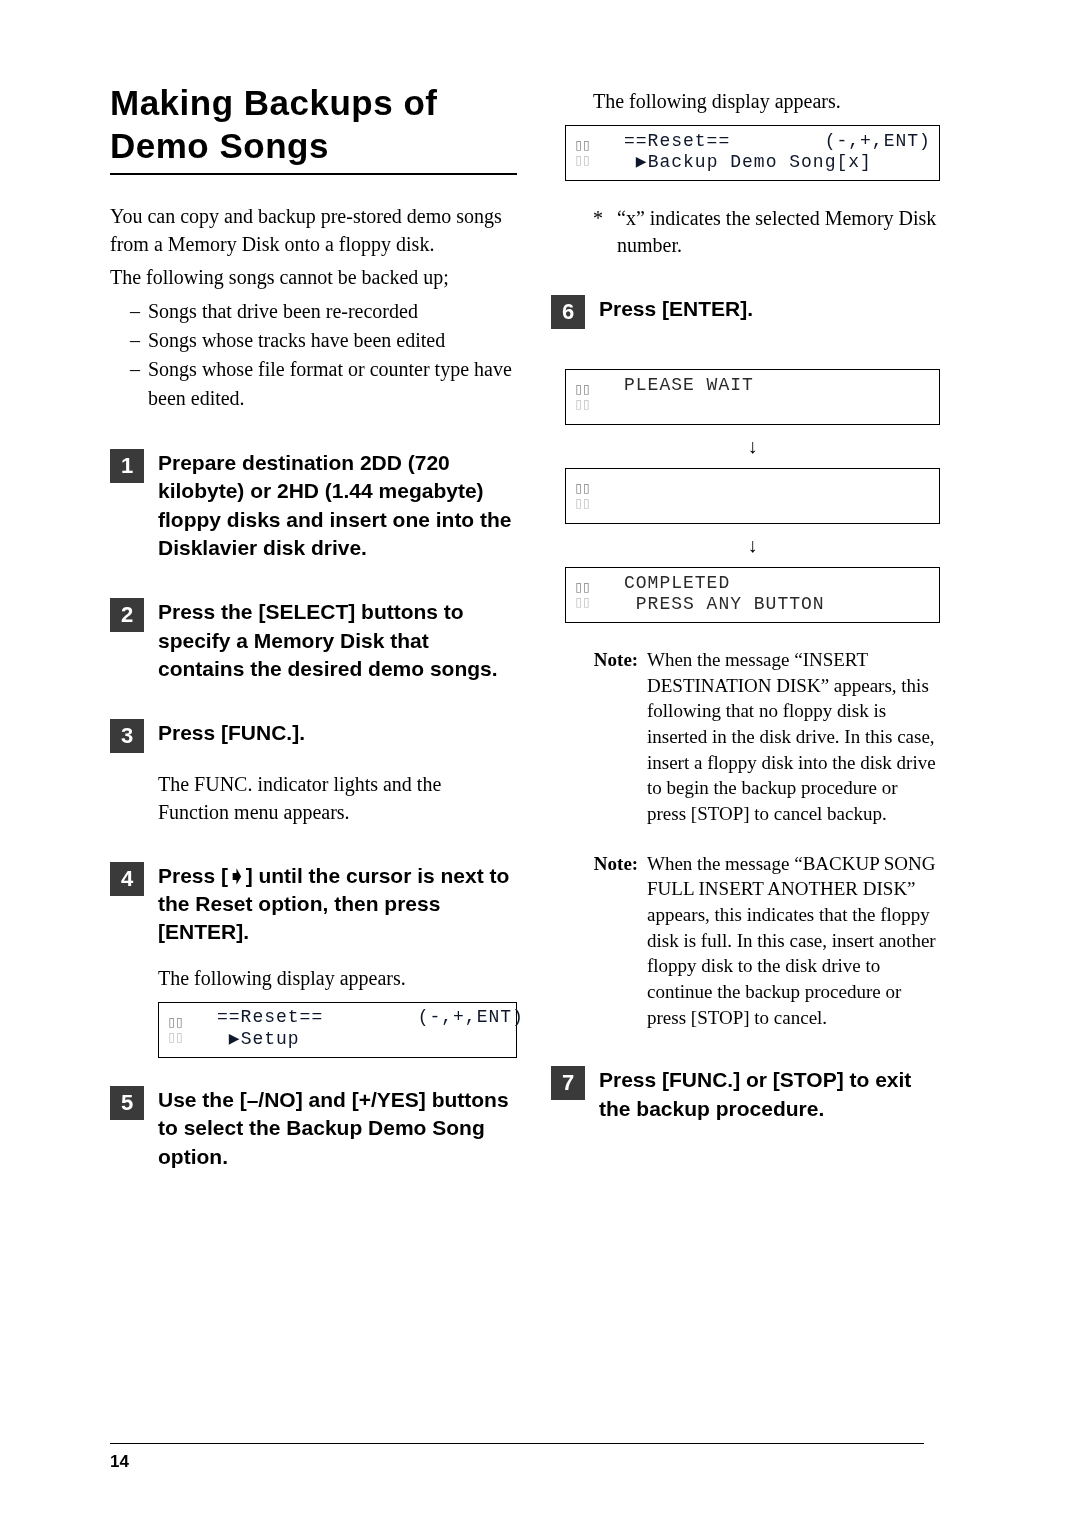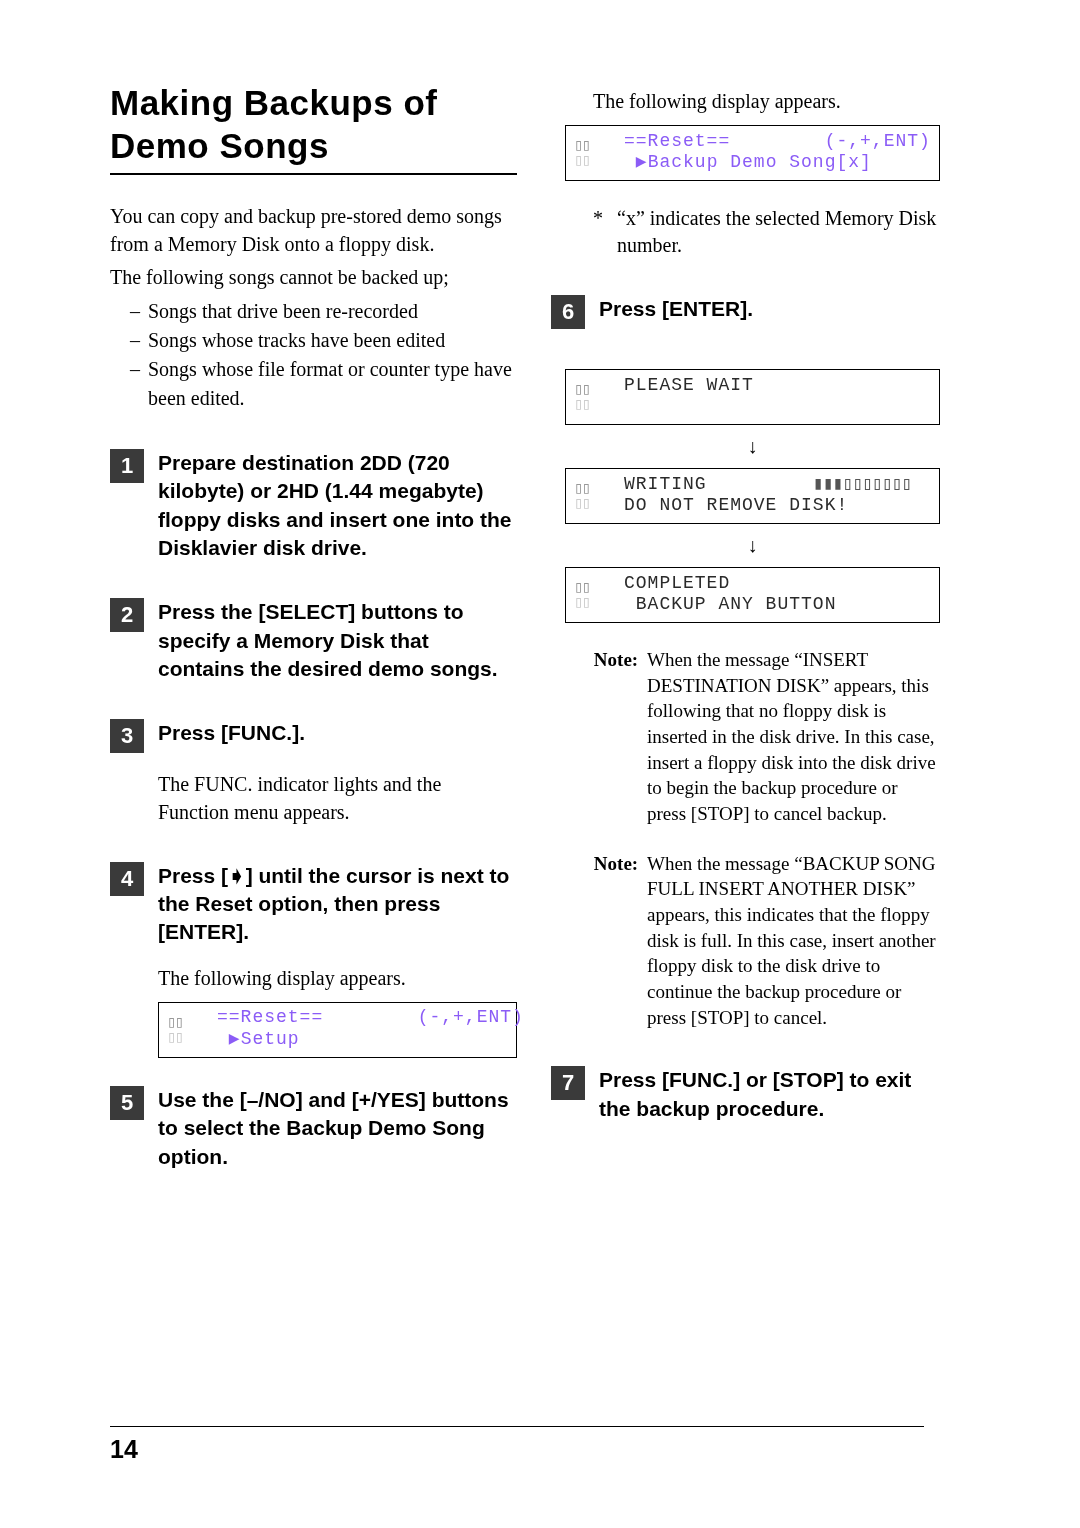--- a/index.html
+++ b/index.html
@@ -93,21 +93,21 @@
     white-space: pre;
   }
   .seg88 .top { color:#999; }
   .seg88 .bot { color:#ccc; }
   .lcdtxt {
     flex: 1 1 auto;
     font-size: 18px;
     letter-spacing: 1px;
     line-height: 1.2;
     white-space: pre;
-    color: #8b5cf6;
+    color: #0f172a;
   }
   .lcdtxt.dark { color:#2a2a2a; }
   .arrowdown {
     text-align: center;
     font-size: 20px;
     font-weight: 700;
     margin: 6px 0;
   }
   .asterisk {
     display:flex;
@@ -123,27 +123,27 @@
     margin-top: 24px;
     margin-left: 20px;
   }
   .note .label {
     font-weight: 700;
     width: 62px; flex: 0 0 62px; text-align: center;
   }
   .pagefoot {
     position: absolute;
     left: 110px;
-    bottom: 64px;
+    bottom: 56px;
     right: 100px;
     border-top: 1.5px solid #000;
     padding-top: 8px;
     font-family: Arial, Helvetica, sans-serif;
     font-weight: 700;
-    font-size: 25px;
+    font-size: 17px;
     margin-top: 35px;
   }
   .lcdline2 { display:flex; flex-direction:column; }
   .bars { letter-spacing: -1px; color:#555; }
 </style>
 </head>
 <body>
 
 <div class="page">
   <div class="cols">
@@ -242,33 +242,29 @@
           </div>
         <div class="lcdtxt dark">PLEASE WAIT
  </div>
       </div>
       <div class="arrowdown">↓</div>
       <div class="lcd">
         <div class="seg88">
             <span class="top">▯▯</span>
             <span class="bot">▯▯</span>
           </div>
-        <div class="lcdtxt dark lcdline2">
-          <span><span>WRITING         </span><span class="bars">▮▮▮▯▯▯▯▯▯▯</span></span>
-          <span>DO NOT REMOVE DISK!</span>
-        </div>
       </div>
       <div class="arrowdown">↓</div>
       <div class="lcd">
         <div class="seg88">
             <span class="top">▯▯</span>
             <span class="bot">▯▯</span>
           </div>
         <div class="lcdtxt dark">COMPLETED
- BACKUP ANY BUTTON</div>
+ PRESS ANY BUTTON</div>
       </div>
 
       <div class="note">
         <span class="label">Note:</span>
         <span>When the message “INSERT DESTINATION DISK” appears, this following that no floppy disk is inserted in the disk drive. In this case, insert a floppy disk into the disk drive to begin the backup procedure or press [STOP] to cancel backup.</span>
       </div>
       <div class="note">
         <span class="label">Note:</span>
         <span>When the message “BACKUP SONG FULL INSERT ANOTHER DISK” appears, this indicates that the floppy disk is full. In this case, insert another floppy disk to the disk drive to continue the backup procedure or press [STOP] to cancel.</span>
       </div>

